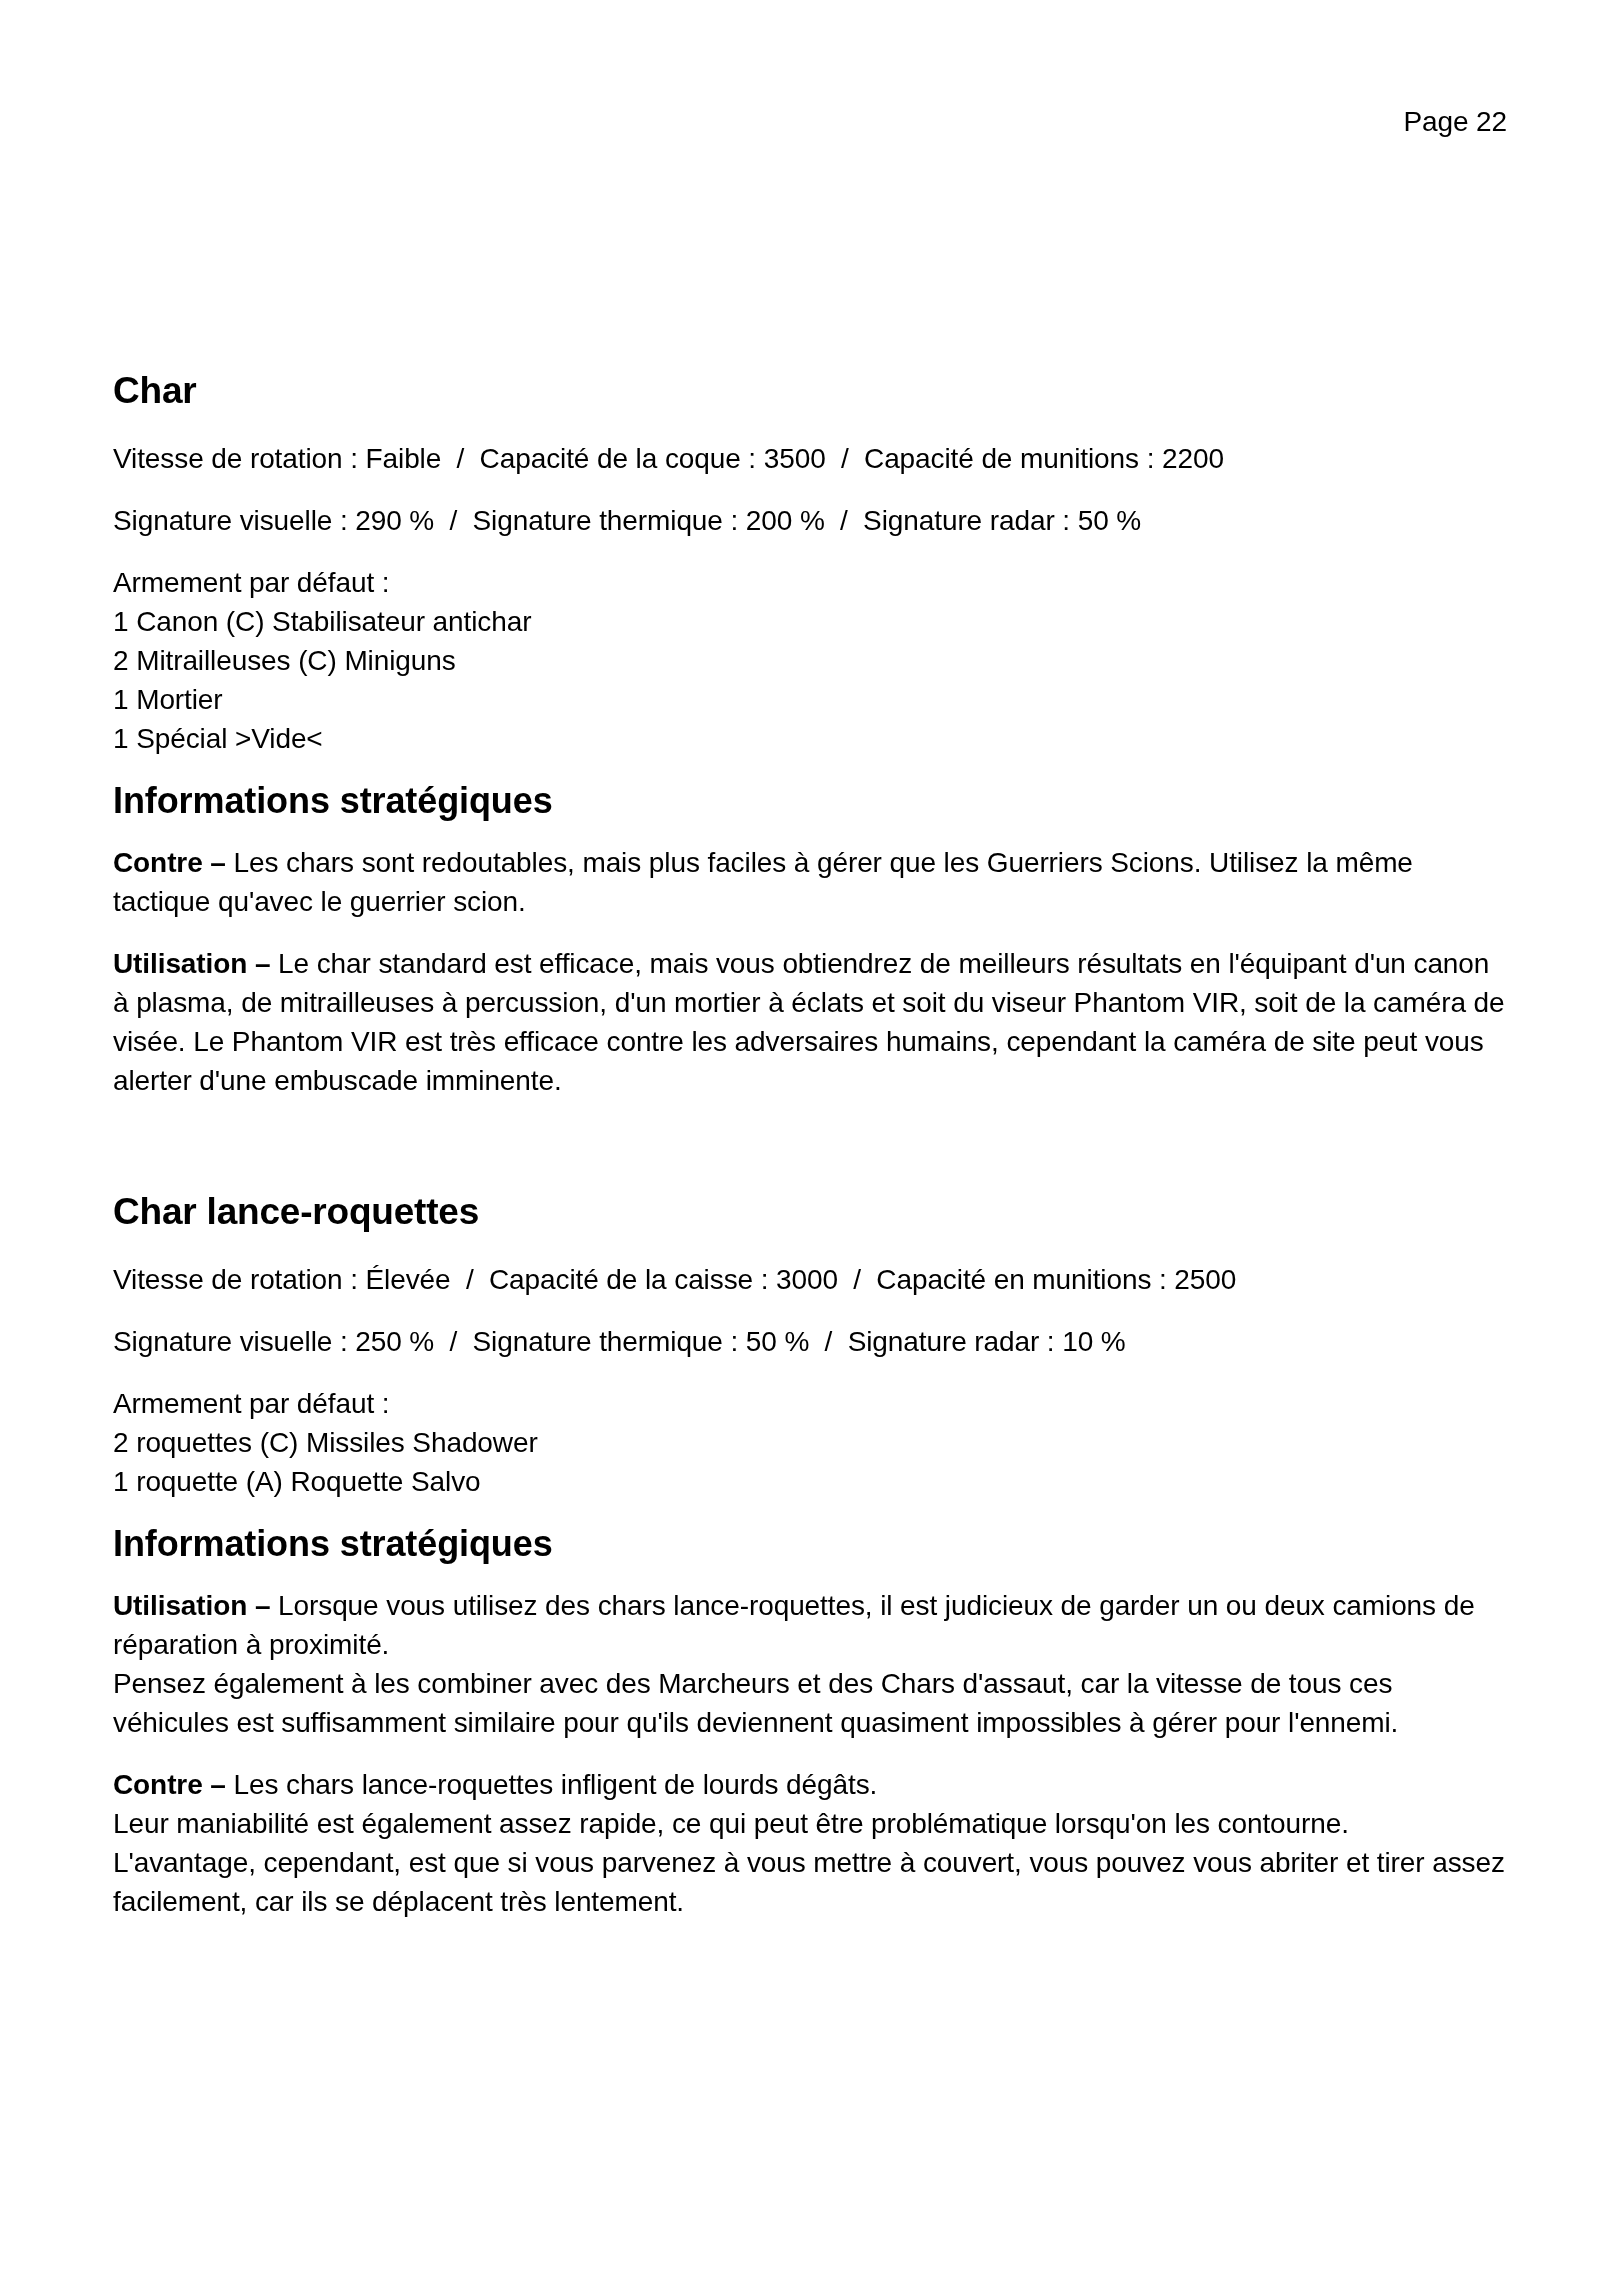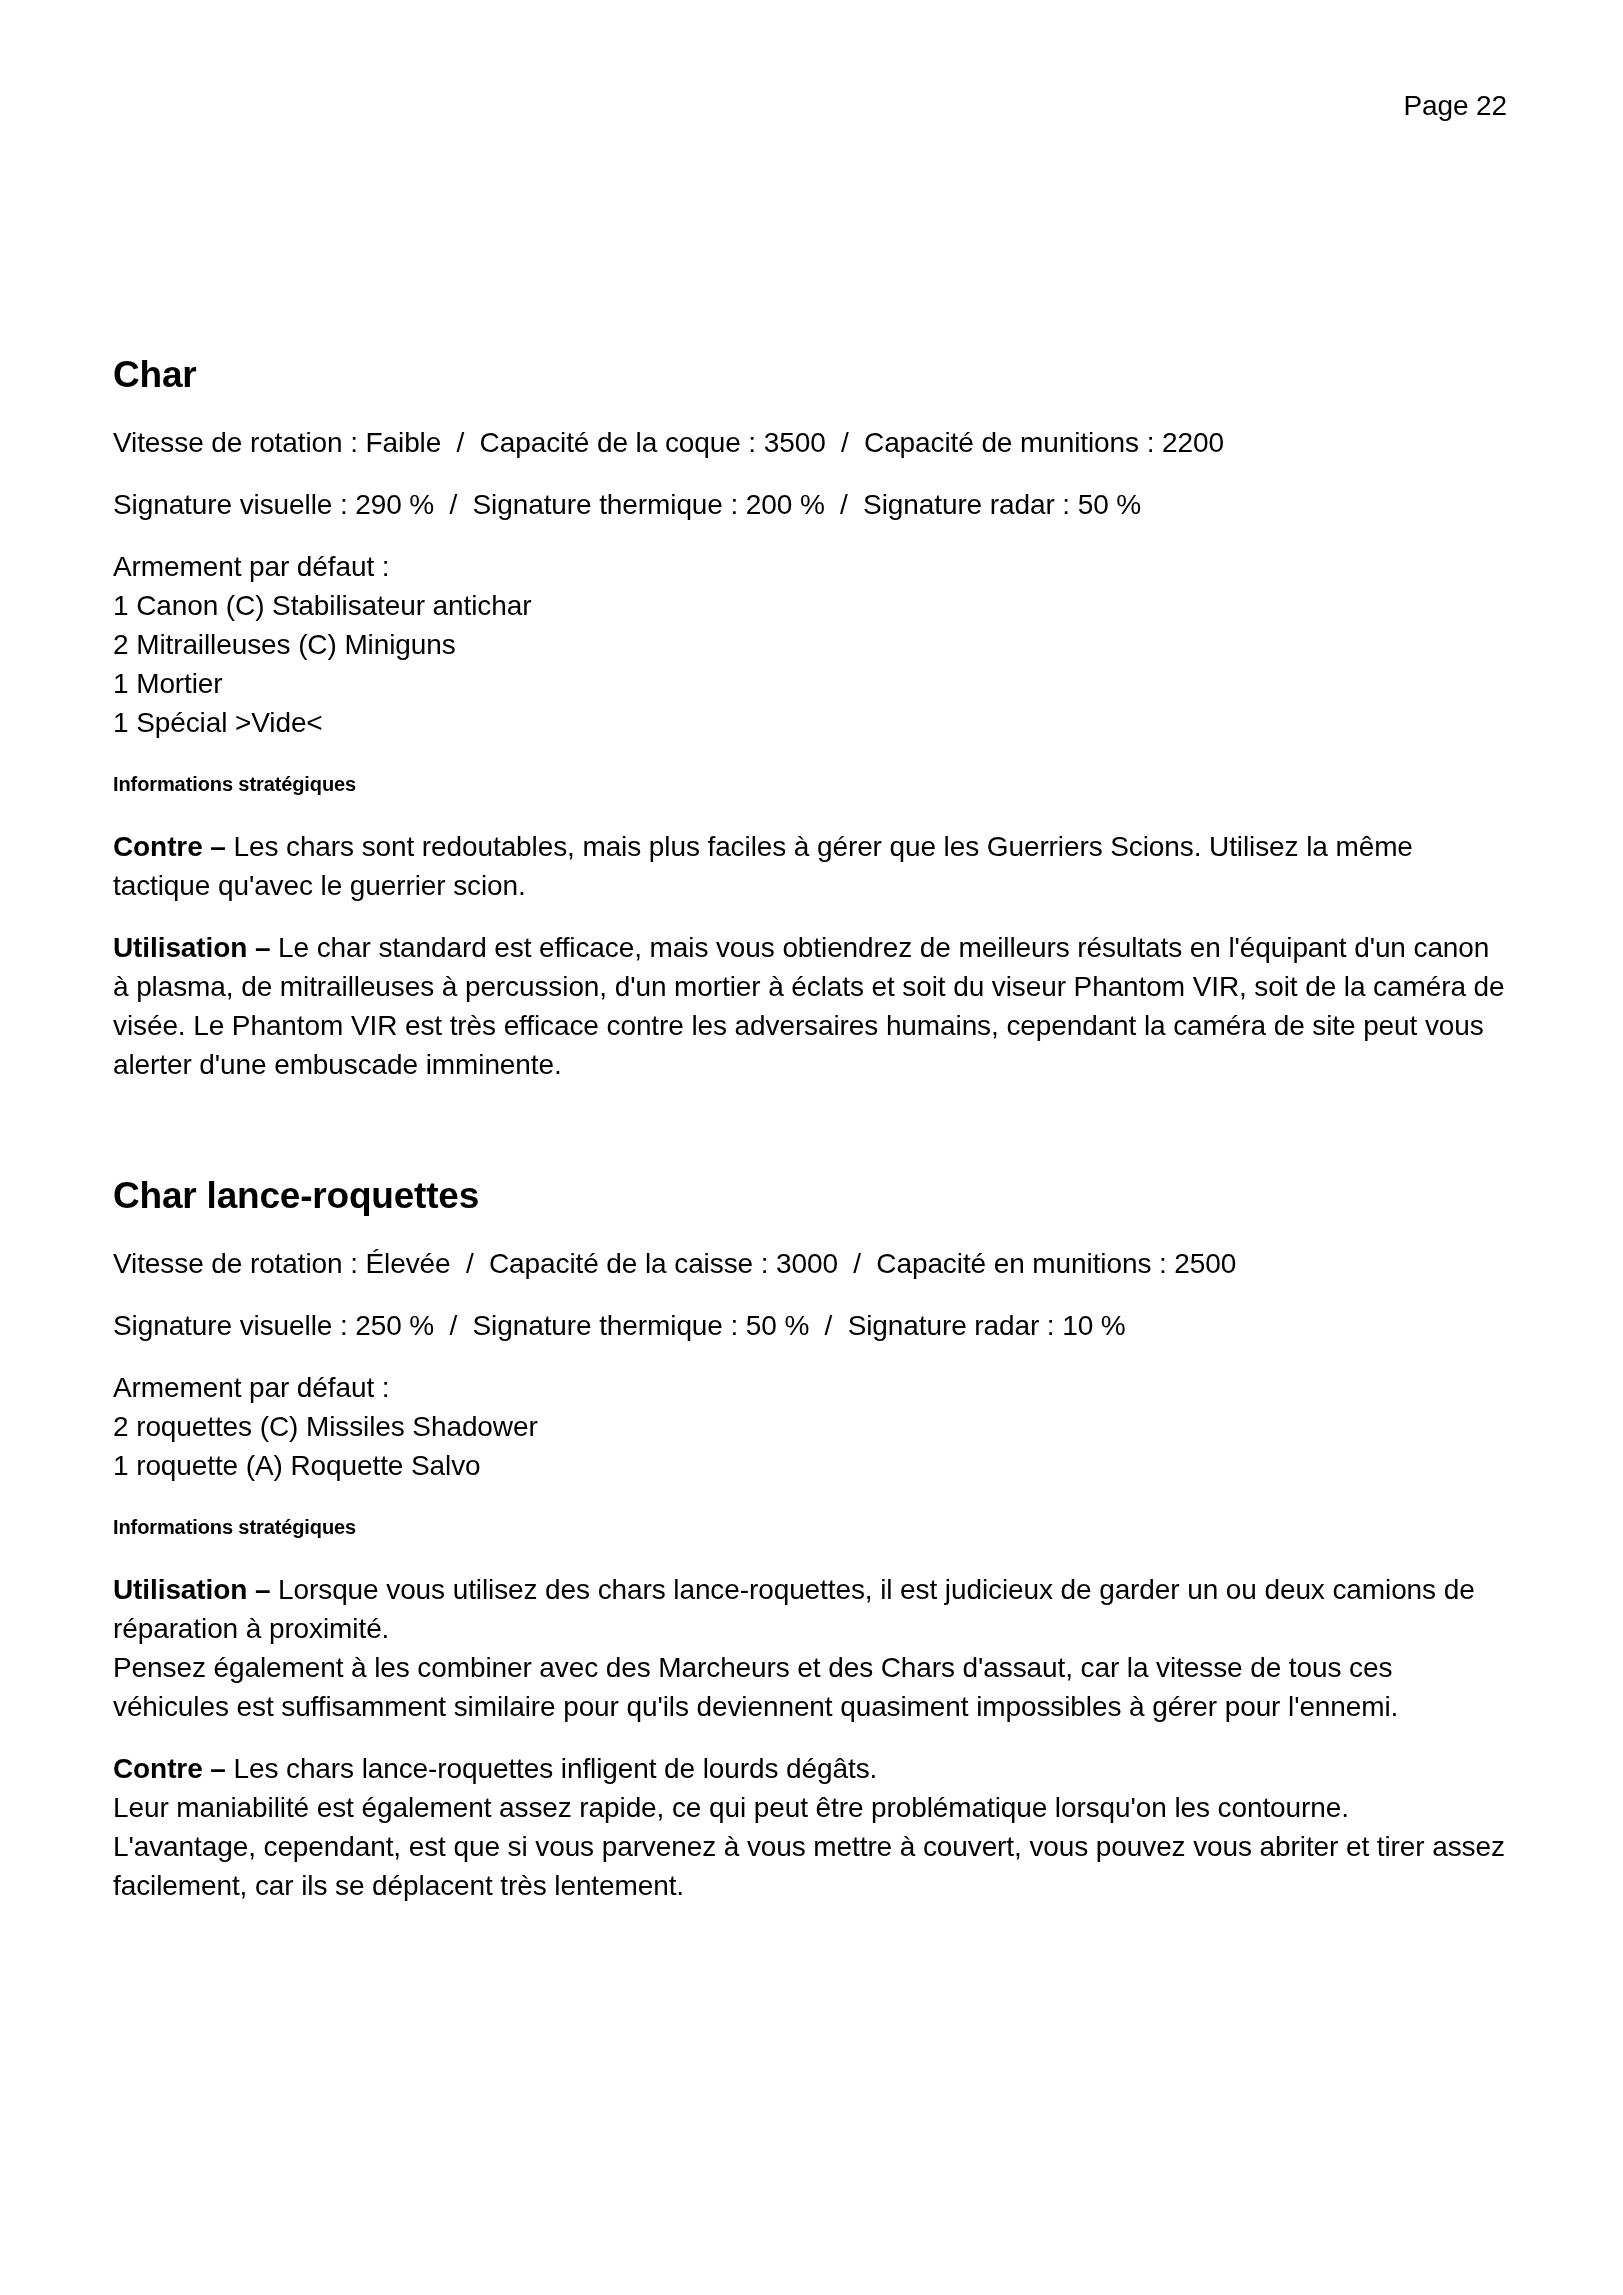--- a/index.html
+++ b/index.html
@@ -11,21 +11,21 @@
     position: relative;
     width: 1623px;
     height: 2295px;
     background: #ffffff;
     color: #000000;
     font-family: "Liberation Sans", sans-serif;
     overflow: hidden;
     box-sizing: border-box;
   }
   .content {
-    padding: 0 116px 0 113px;
+    padding: 16px 116px 0 113px;
   }
   .page-header {
     padding-top: 86px;
     text-align: right;
     font-size: 28px;
     line-height: 39px;
     letter-spacing: -0.1px;
   }
   .section-title {
     font-size: 37px;
@@ -44,21 +44,21 @@
     font-size: 28px;
     line-height: 39px;
     margin: 0 0 23px 0;
     white-space: pre-wrap;
     letter-spacing: -0.1px;
   }
   .para strong {
     font-weight: 700;
   }
   .info-heading {
-    font-size: 20px;
+    font-size: 36px;
     line-height: 39px;
     font-weight: 700;
     margin: 0 0 23px 0;
     letter-spacing: -0.1px;
   }
 </style>
 </head>
 <body>
 
 <div class="page">

